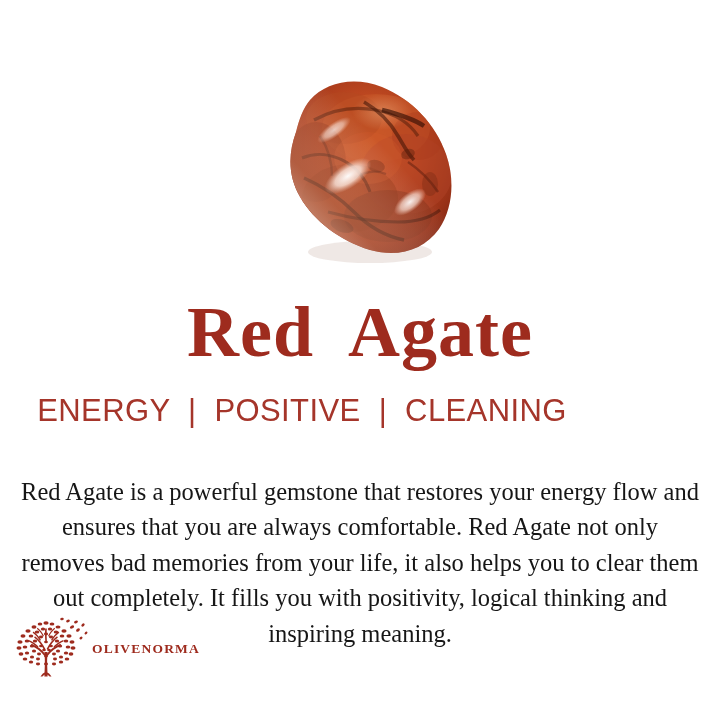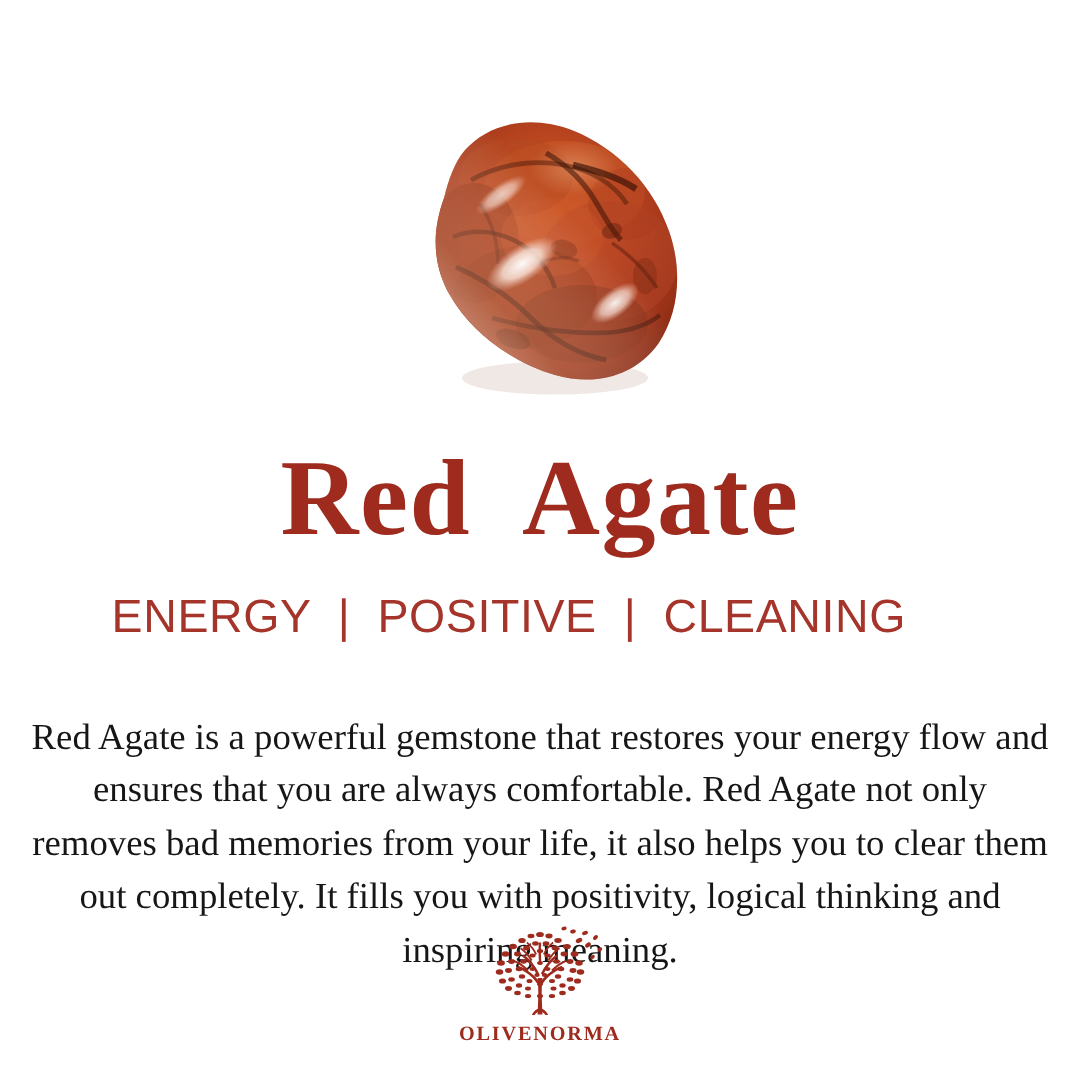--- a/index.html
+++ b/index.html
@@ -57,21 +57,21 @@
     color: #9e2b1e;
     white-space: pre;
   }
 
   
   .subtitle {
     position: absolute;
     left: 0;
     top: 394px;
     width: 604px;
-    text-align: right;
+    text-align: center;
     font-family: "Liberation Sans", sans-serif;
     font-size: 31px;
     font-weight: 400;
     line-height: 34px;
     letter-spacing: 0.4px;
     color: #a5352a;
     white-space: nowrap;
   }
   .subtitle .sep {
     display: inline-block;
@@ -92,21 +92,21 @@
     color: #161616;
   }
 
   
   .brand {
     position: absolute;
     left: 0;
     top: 616px;
     width: 720px;
     display: flex;
-    flex-direction: column;
+    flex-direction: row;
     align-items: center;
   }
   .tree-logo {
     display: block;
     width: 92px;
     height: 62px;
   }
   .brand-name {
     margin-top: 3px;
     font-family: "Liberation Serif", serif;

